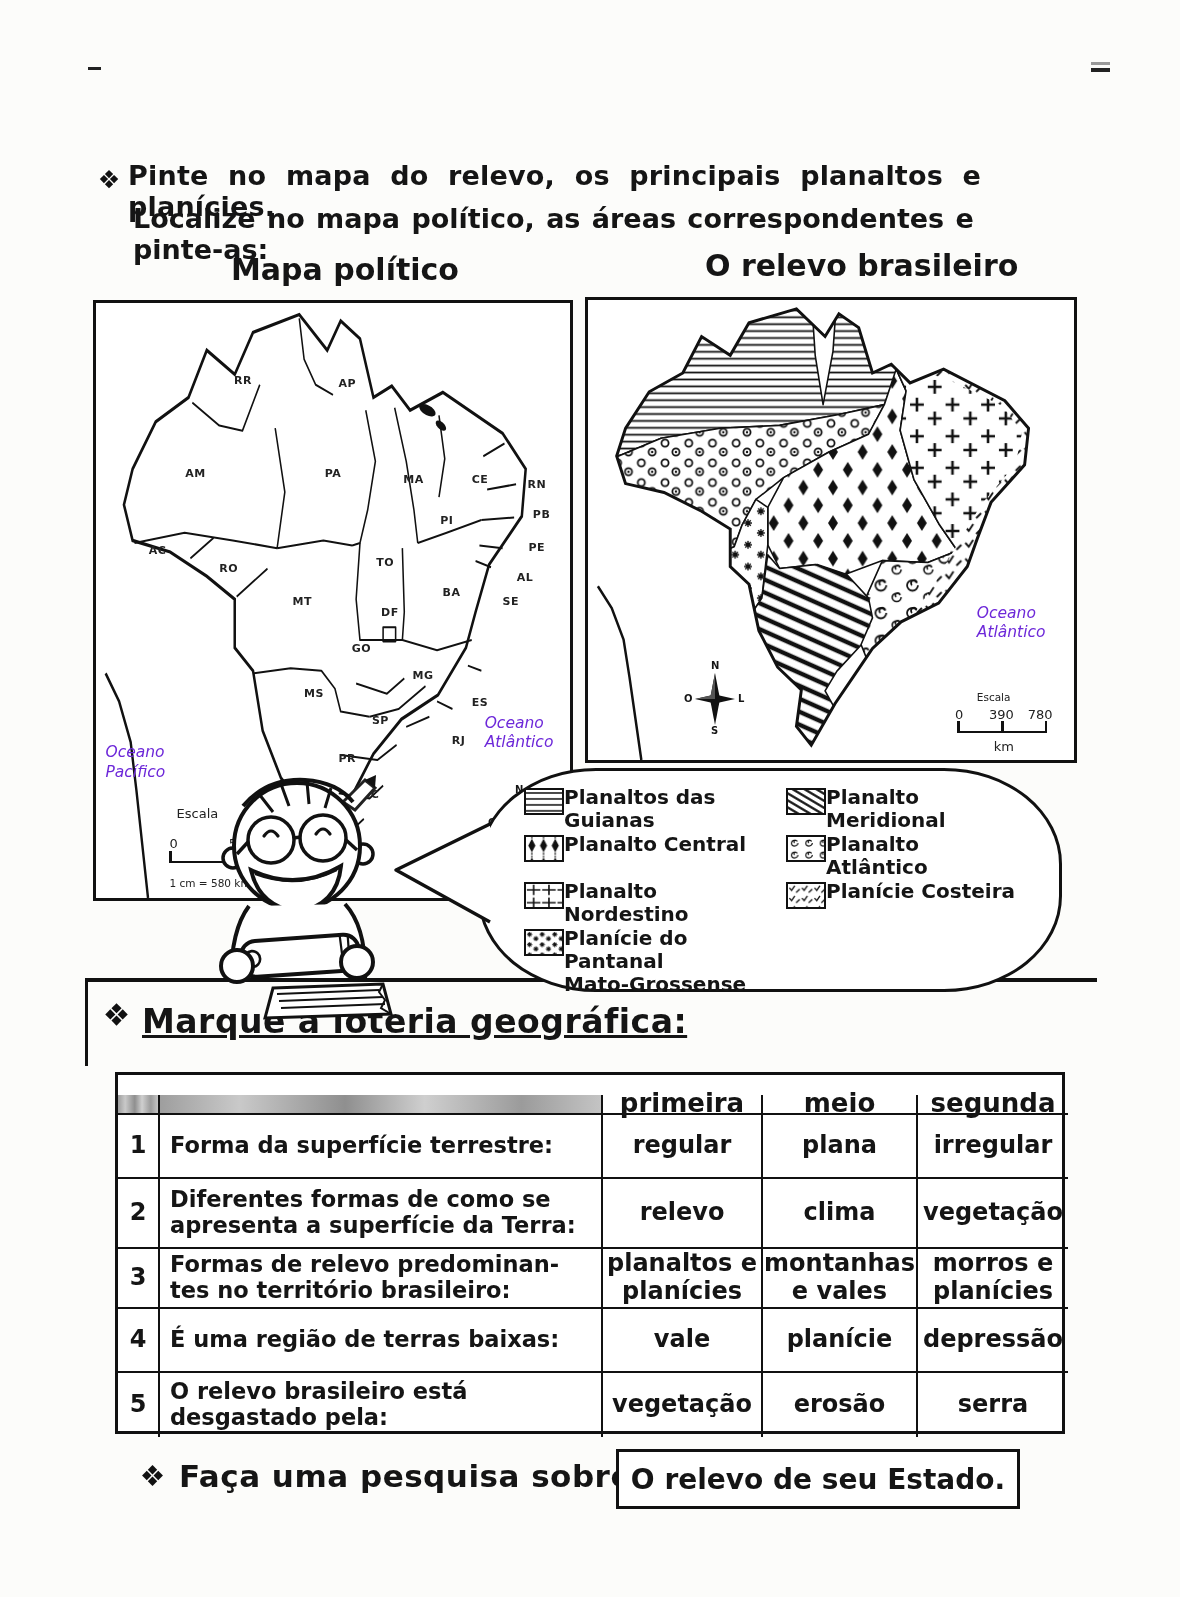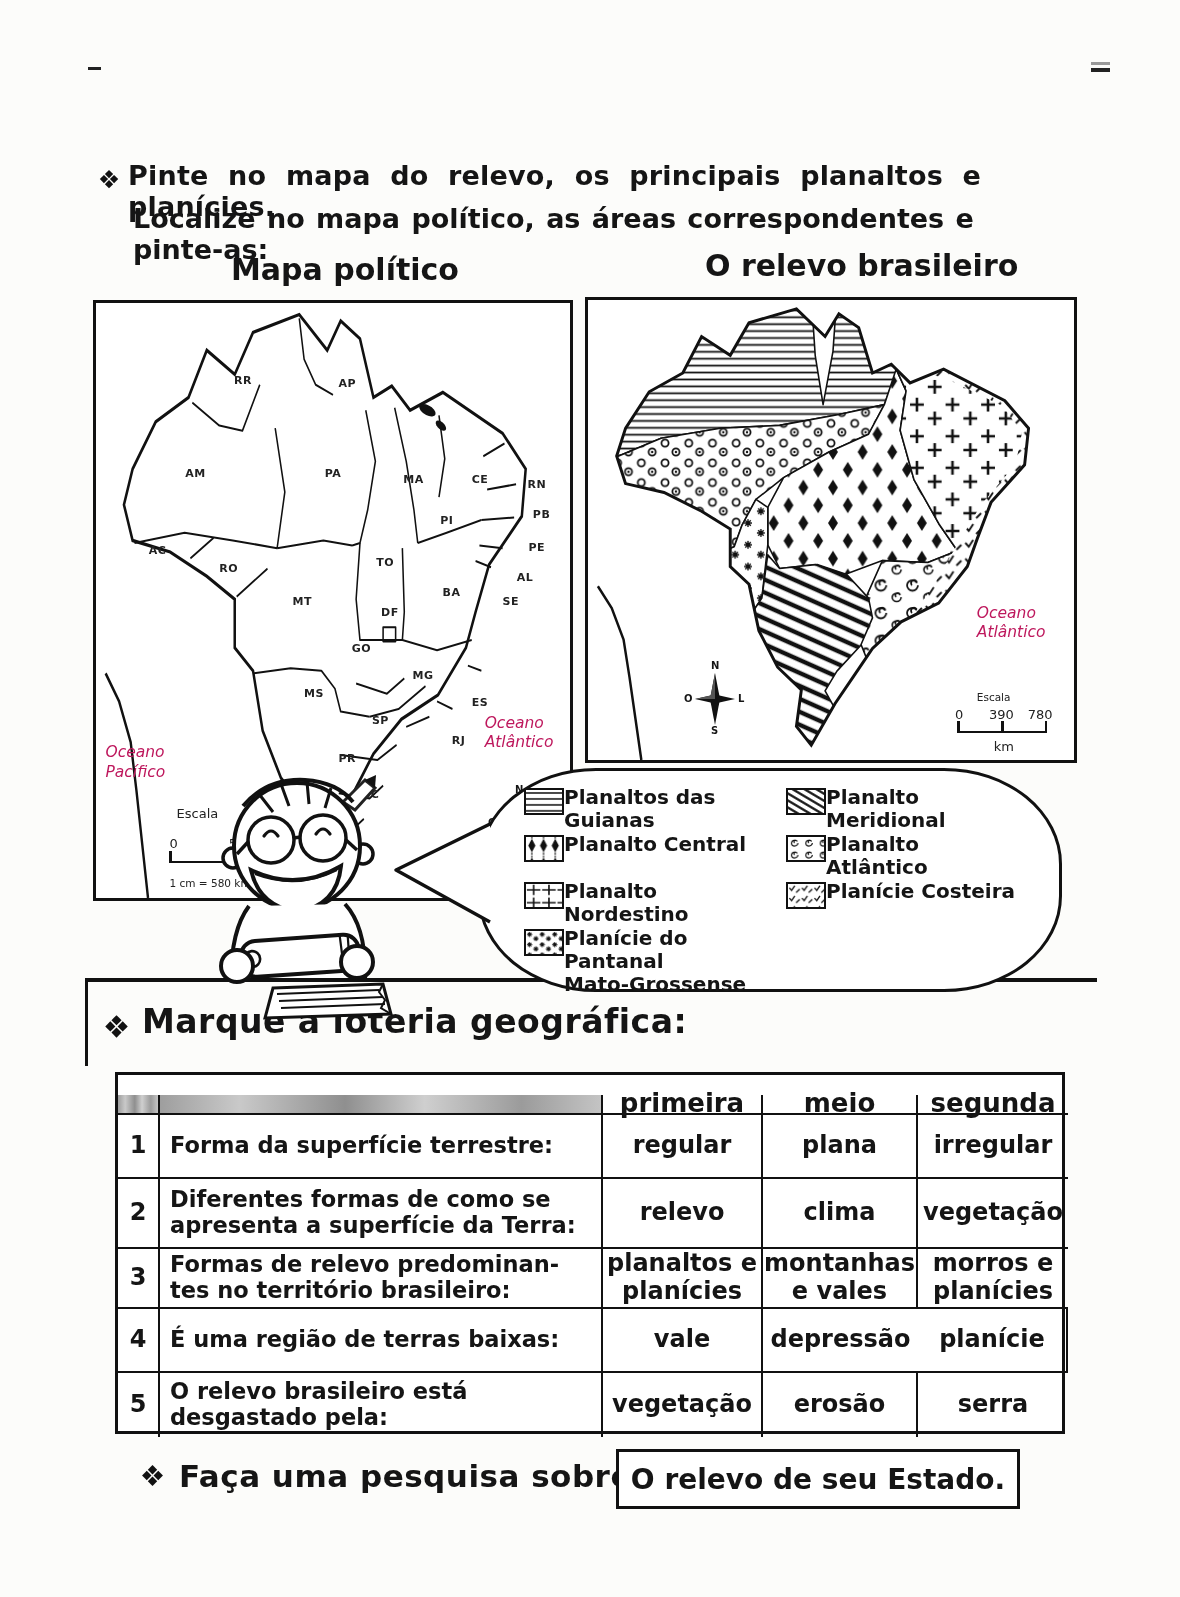--- a/index.html
+++ b/index.html
@@ -29,21 +29,21 @@
   .map-title.l{left:231px;top:252px;}
   .map-title.r{left:705px;top:248px;}
 
   
   .map{position:absolute;border:3px solid #111;background:#fff;}
   .map.political{left:93px;top:300px;width:480px;height:601px;}
   .map.relief{left:585px;top:297px;width:492px;height:466px;}
   .map svg.geo{position:absolute;left:0;top:0;width:100%;height:100%;}
 
   .state{position:absolute;transform:translate(-50%,-50%);font-size:11px;font-weight:700;color:#222;letter-spacing:.5px;}
-  .ocean{position:absolute;font-style:italic;font-size:15.5px;color:#be185d;line-height:1.25;font-weight:400;}
+  .ocean{position:absolute;font-style:italic;font-size:15.5px;color:#6d28d9;line-height:1.25;font-weight:400;}
   .scl{position:absolute;font-size:13px;color:#222;}
   .scl.small{font-size:10.5px;}
   .sbar{position:absolute;height:10px;border-bottom:2.5px solid #111;}
   .sbar .tick{position:absolute;bottom:0;width:2.5px;height:10px;background:#111;}
   .compass{position:absolute;}
   .compass .dir{position:absolute;font-size:10px;font-weight:700;}
 
   
   .deskline{position:absolute;left:85px;top:978px;width:1012px;height:3.5px;background:#111;}
   .deskv{position:absolute;left:85px;top:978px;width:3px;height:88px;background:#111;}
@@ -52,21 +52,21 @@
   .tail{position:absolute;left:388px;top:818px;z-index:4;}
   .legend-grid{position:absolute;left:46px;top:18px;width:500px;display:grid;
                grid-template-columns:262px 238px;grid-auto-rows:47px;z-index:5;}
   .lg-item{display:flex;align-items:flex-start;}
   .lg-item .sw{flex:0 0 40px;width:40px;height:27px;border:2.5px solid #111;margin-top:2px;}
   .lg-item .sw svg{display:block;width:100%;height:100%;}
   .lg-item .lab{font-size:20px;font-weight:700;line-height:1.15;white-space:pre-line;}
   .boy{position:absolute;left:185px;top:760px;z-index:2;}
 
   
-  .quiz-head{position:absolute;left:103px;top:1002px;display:flex;align-items:flex-end;gap:12px;}
+  .quiz-head{position:absolute;left:103px;top:1002px;display:flex;align-items:flex-start;gap:12px;text-decoration:underline;}
   .quiz-head .txt{font-size:33px;font-weight:700;letter-spacing:.5px;}
   .qtable{position:absolute;left:115px;top:1072px;width:950px;height:362px;border:3px solid #111;
           display:grid;grid-template-columns:42px 443px 160px 155px 150px;
           grid-template-rows:40px 64px 70px 60px 64px 64px;background:#fff;}
   .qc{border-right:2.5px solid #111;border-bottom:2.5px solid #111;display:flex;align-items:center;
       justify-content:center;text-align:center;font-weight:700;white-space:pre-line;line-height:1.15;}
   .qc.last{border-right:none;}
   .qc.bot{border-bottom:none;}
   .qc.head{font-size:26px;margin-top:20px;}
   .qc.shade{background:linear-gradient(90deg,#9e9e9e,#c9c9c9 18%,#8f8f8f 42%,#cfcfcf 60%,#9b9b9b 82%,#c4c4c4);}
@@ -446,22 +446,22 @@
     <div class="qc a" data-name="answer-cell">planaltos e
 planícies</div>
     <div class="qc a" data-name="answer-cell">montanhas
 e vales</div>
     <div class="qc a last" data-name="answer-cell">morros e
 planícies</div>
 
     <div class="qc num" data-name="row-number">4</div>
     <div class="qc q" data-name="row-question">É uma região de terras baixas:</div>
     <div class="qc a" data-name="answer-cell">vale</div>
+    <div class="qc a" data-name="answer-cell">planície</div>
     <div class="qc a last" data-name="answer-cell">depressão</div>
-    <div class="qc a" data-name="answer-cell">planície</div>
 
     <div class="qc num bot" data-name="row-number">5</div>
     <div class="qc q bot" data-name="row-question">O relevo brasileiro está
 desgastado pela:</div>
     <div class="qc a bot" data-name="answer-cell">vegetação</div>
     <div class="qc a bot" data-name="answer-cell">erosão</div>
     <div class="qc a bot last" data-name="answer-cell">serra</div>
   </div>
 
   <div class="research" data-name="research-prompt">

